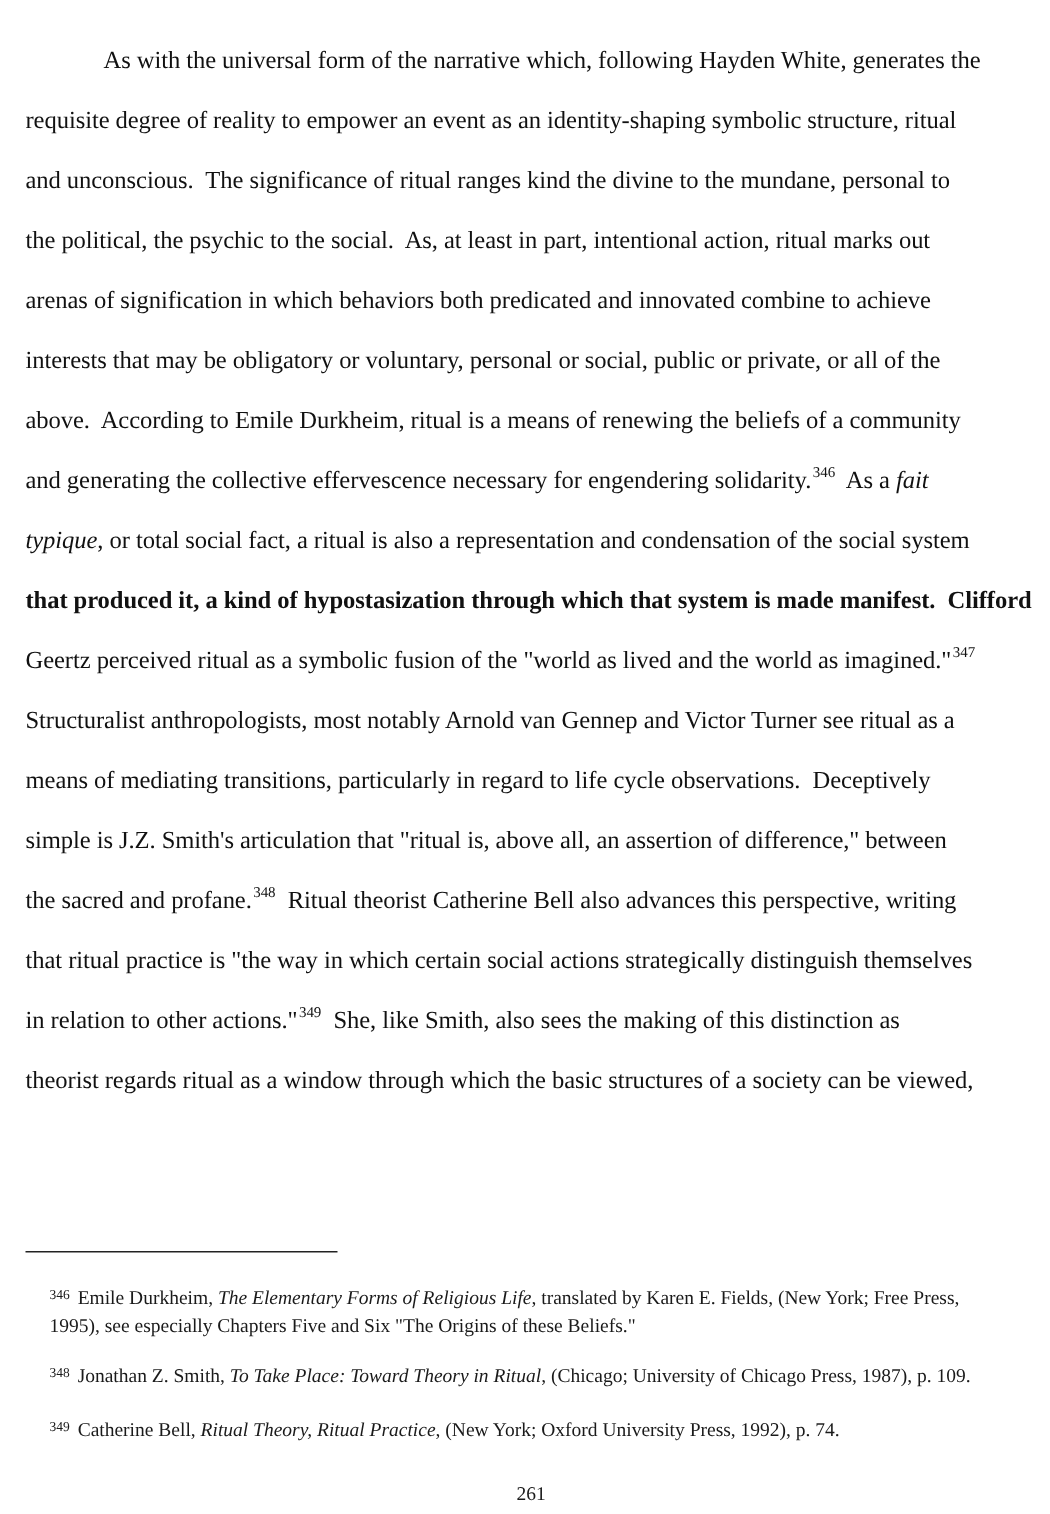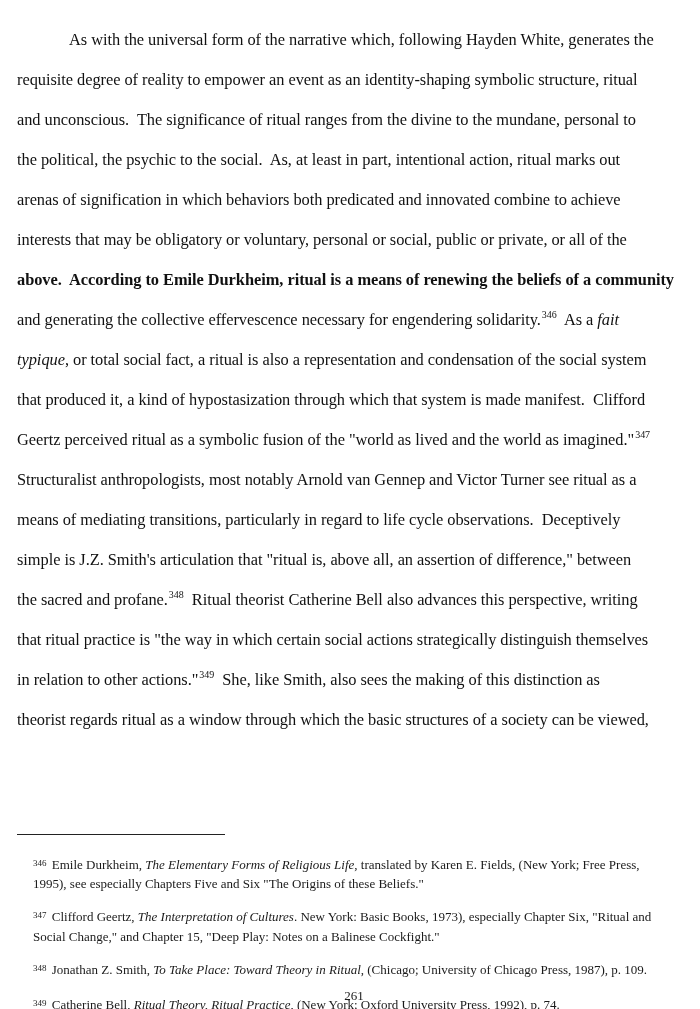--- a/index.html
+++ b/index.html
@@ -89,38 +89,37 @@
     margin-left: 4px;
   }
 </style>
 </head>
 <body>
 
 <div class="page">
   <div class="body-text" id="body-text">
       <div class="line indent" style="white-space: pre;"><span>As with the universal form of the narrative which, following Hayden White, generates the</span></div>
       <div class="line" style="white-space: pre;"><span>requisite degree of reality to empower an event as an identity-shaping symbolic structure, ritual</span></div>
-      <div class="line" style="white-space: pre;"><span>and unconscious.  The significance of ritual ranges from the divine to the mundane, personal to</span></div>
+      <div class="line" style="white-space: pre;"><span>and unconscious.  The significance of ritual ranges kind the divine to the mundane, personal to</span></div>
       <div class="line" style="white-space: pre;"><span>the political, the psychic to the social.  As, at least in part, intentional action, ritual marks out</span></div>
       <div class="line" style="white-space: pre;"><span>arenas of signification in which behaviors both predicated and innovated combine to achieve</span></div>
       <div class="line" style="white-space: pre;"><span>interests that may be obligatory or voluntary, personal or social, public or private, or all of the</span></div>
-      <div class="line" style="white-space: pre; font-weight: bold;"><span>above.  According to Emile Durkheim, ritual is a means of renewing the beliefs of a community</span></div>
+      <div class="line" style="white-space: pre;"><span>above.  According to Emile Durkheim, ritual is a means of renewing the beliefs of a community</span></div>
       <div class="line" style="white-space: pre;"><span>and generating the collective effervescence necessary for engendering solidarity.</span><sup class="fn">346</sup><span>  As a </span><i>fait</i></div>
       <div class="line" style="white-space: pre;"><i>typique</i><span>, or total social fact, a ritual is also a representation and condensation of the social system</span></div>
-      <div class="line" style="white-space: pre;"><span>that produced it, a kind of hypostasization through which that system is made manifest.  Clifford</span></div>
+      <div class="line" style="white-space: pre; font-weight: bold;"><span>that produced it, a kind of hypostasization through which that system is made manifest.  Clifford</span></div>
       <div class="line" style="white-space: pre;"><span>Geertz perceived ritual as a symbolic fusion of the "world as lived and the world as imagined."</span><sup class="fn">347</sup></div>
       <div class="line" style="white-space: pre;"><span>Structuralist anthropologists, most notably Arnold van Gennep and Victor Turner see ritual as a</span></div>
       <div class="line" style="white-space: pre;"><span>means of mediating transitions, particularly in regard to life cycle observations.  Deceptively</span></div>
       <div class="line" style="white-space: pre;"><span>simple is J.Z. Smith's articulation that "ritual is, above all, an assertion of difference," between</span></div>
       <div class="line" style="white-space: pre;"><span>the sacred and profane.</span><sup class="fn">348</sup><span>  Ritual theorist Catherine Bell also advances this perspective, writing</span></div>
       <div class="line" style="white-space: pre;"><span>that ritual practice is "the way in which certain social actions strategically distinguish themselves</span></div>
       <div class="line" style="white-space: pre;"><span>in relation to other actions."</span><sup class="fn">349</sup><span>  She, like Smith, also sees the making of this distinction as</span></div>
       <div class="line" style="white-space: pre;"><span>theorist regards ritual as a window through which the basic structures of a society can be viewed,</span></div>
     </div>
   <div class="footnote-rule"></div>
   <div class="footnotes" id="footnotes">
       <p class="footnote"><span class="fn-num">346</span><span> Emile Durkheim, </span><i>The Elementary Forms of Religious Life</i><span>, translated by Karen E. Fields, (New York; Free Press, 1995), see especially Chapters Five and Six "The Origins of these Beliefs."</span></p>
-      <p class="footnote"><span class="fn-num">347</span><span> Clifford Geertz, </span><i>The Interpretation of Cultures</i><span>. New York: Basic Books, 1973), especially Chapter Six, "Ritual and Social Change," and Chapter 15, "Deep Play: Notes on a Balinese Cockfight."</span></p>
       <p class="footnote"><span class="fn-num">348</span><span> Jonathan Z. Smith, </span><i>To Take Place: Toward Theory in Ritual</i><span>, (Chicago; University of Chicago Press, 1987), p. 109.</span></p>
       <p class="footnote"><span class="fn-num">349</span><span> Catherine Bell, </span><i>Ritual Theory, Ritual Practice</i><span>, (New York; Oxford University Press, 1992), p. 74.</span></p>
     </div>
   <div class="page-number">261</div>
 </div>
 
 </body></html>

